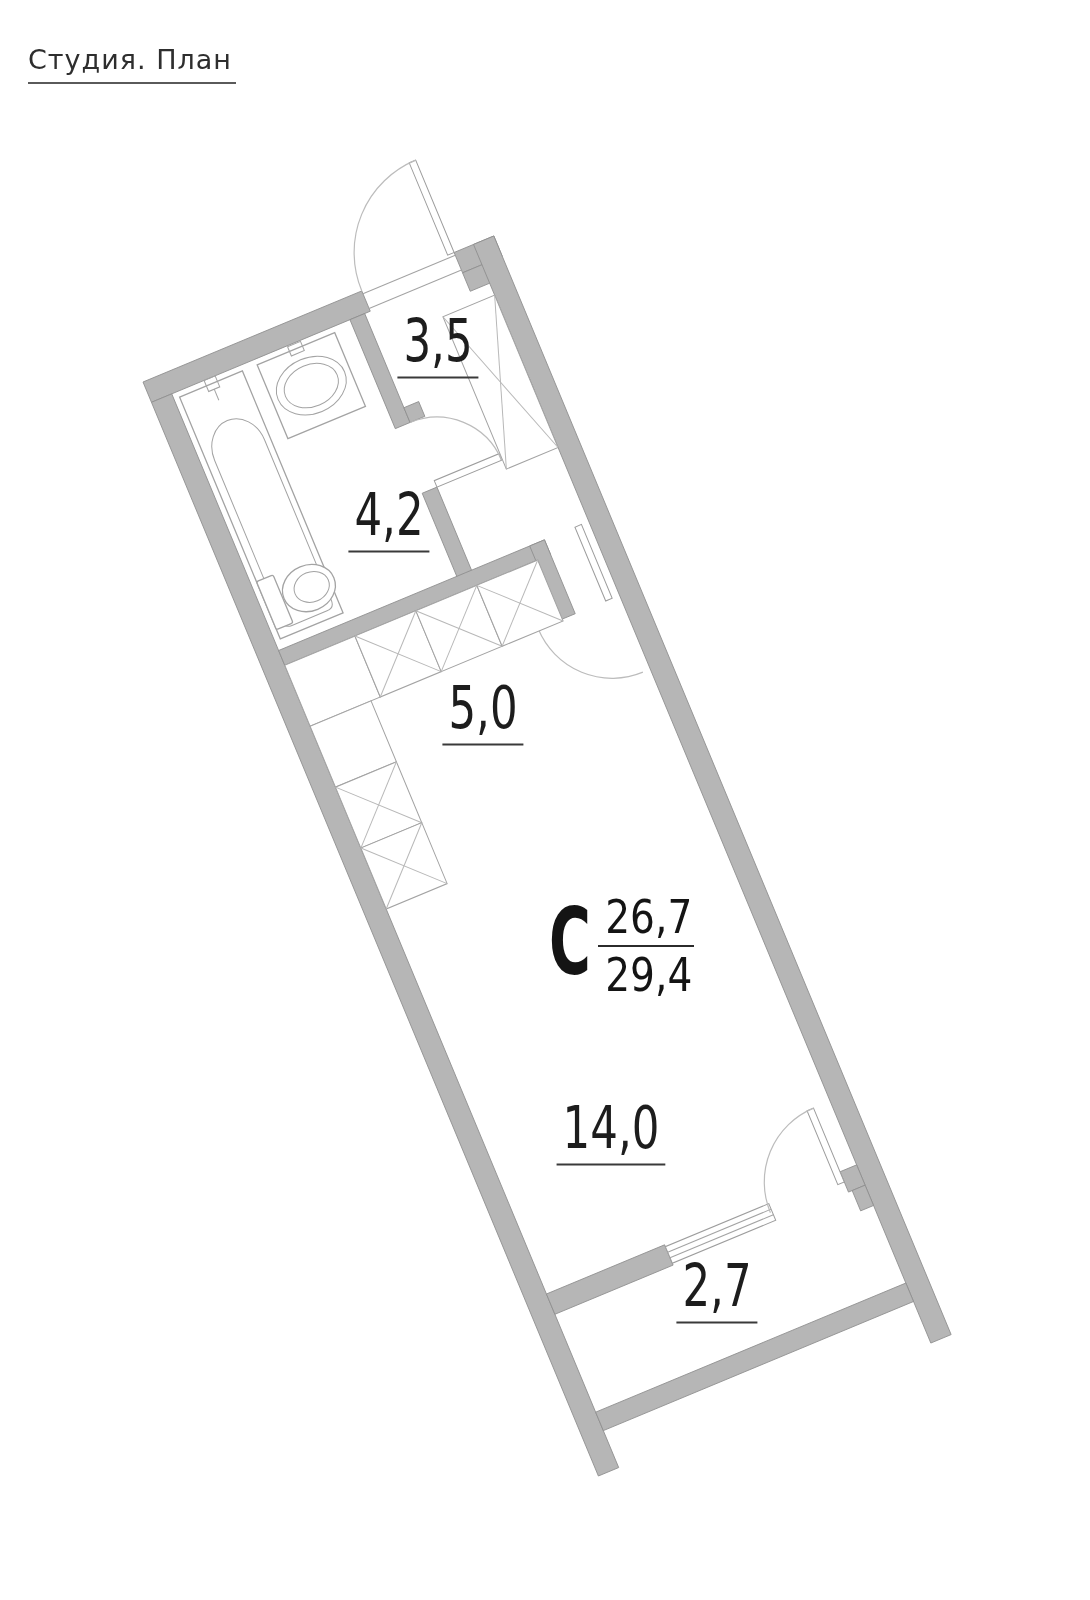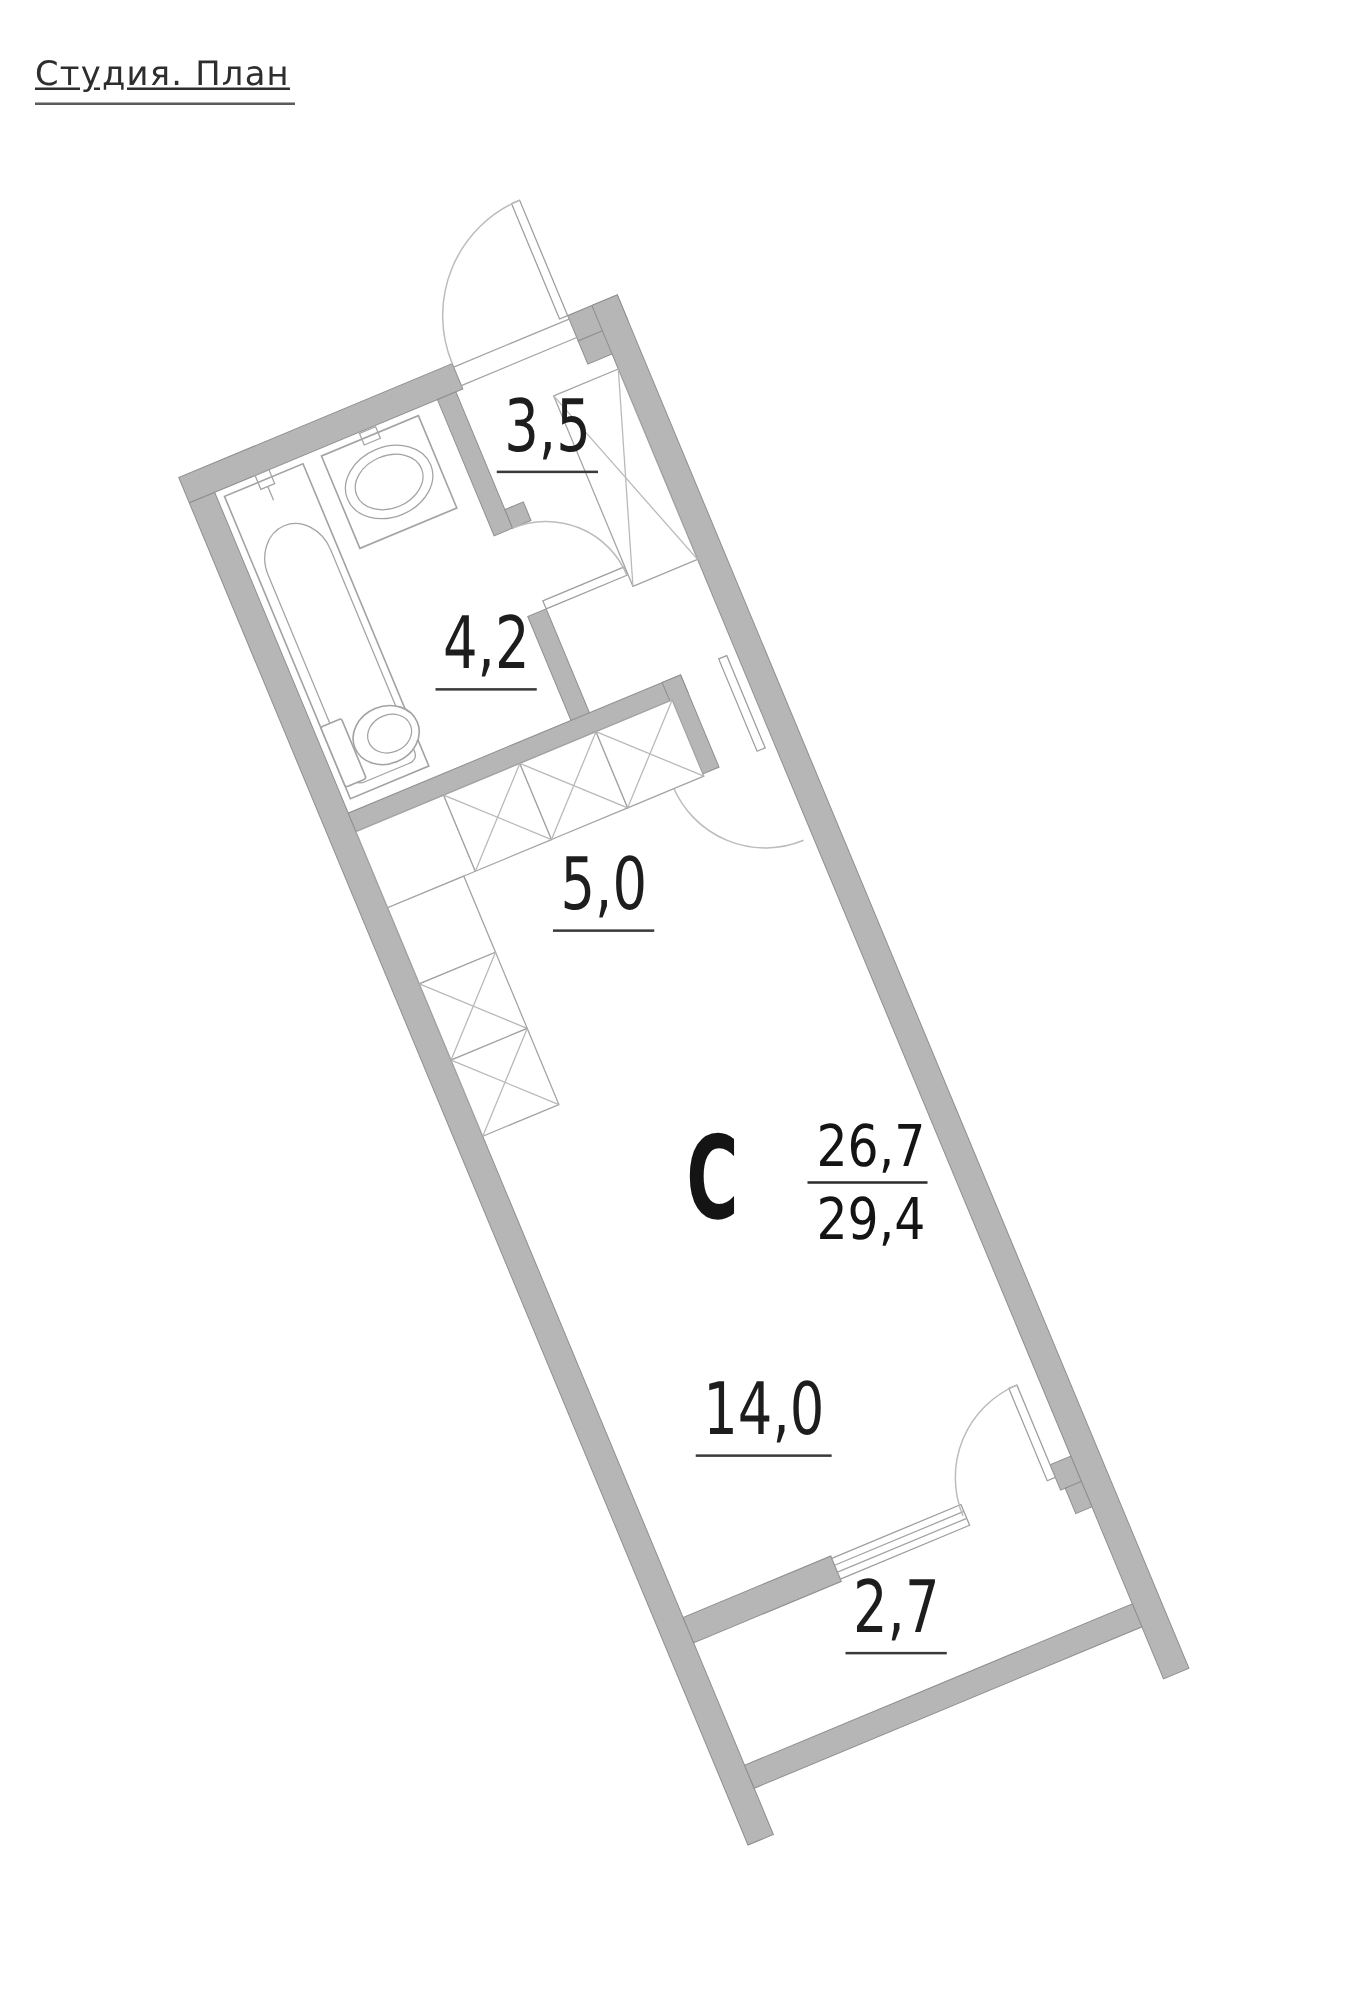--- a/index.html
+++ b/index.html
@@ -3,28 +3,28 @@
 <meta charset="utf-8">
 <style>
   :root{
     --wall-fill:#b6b6b6; --wall-stroke:#8f8f8f; --fixture-stroke:#a3a3a3;
     --arc-stroke:#bcbcbc; --label-color:#1d1d1d; --underline-color:#3a3a3a;
   }
   html,body{margin:0;padding:0;background:#fff;}
   .canvas{position:relative;width:1090px;height:1600px;background:#ffffff;overflow:hidden;
           font-family:"DejaVu Sans",sans-serif;}
   .plan-title{position:absolute;left:28px;top:44px;font-size:27px;color:#2e2e2e;
-          letter-spacing:1px;border-bottom:2px solid #5a5a5a;padding:0 4px 7px 0;text-decoration:underline;}
+          letter-spacing:1px;border-bottom:2px solid #5a5a5a;padding:0 4px 7px 0;}
   .room-label{position:absolute;font-size:58px;color:var(--label-color);line-height:1;
           transform:translate(-50%,-50%) scaleX(0.75);white-space:nowrap;
           border-bottom:2px solid var(--underline-color);padding:0 8px 7px 8px;}
   .type-letter{position:absolute;font-size:92px;font-weight:bold;color:#141414;line-height:1;
           transform:translate(-50%,-50%) scaleX(0.62);}
   .area-fraction{position:absolute;left:598px;top:894px;width:96px;text-align:center;
-          color:#141414;margin-left:48px;}
+          color:#141414;}
   .area-fraction .num{font-size:46px;line-height:1;transform:scaleX(0.85);transform-origin:center;}
   .area-fraction .bar{height:0;border-top:2px solid #2b2b2b;margin:5px 0 5px 0;}
   svg{position:absolute;left:0;top:0;}
   .wall{fill:var(--wall-fill);stroke:var(--wall-stroke);stroke-width:0.8;}
   .fixture{fill:#ffffff;stroke:var(--fixture-stroke);stroke-width:1.3;}
   .thin{fill:none;stroke:var(--fixture-stroke);stroke-width:1;}
   .leaf{fill:#ffffff;stroke:#9d9d9d;stroke-width:1;}
   .arc{fill:none;stroke:var(--arc-stroke);stroke-width:1.2;}
   .cab{fill:#ffffff;stroke:var(--fixture-stroke);stroke-width:1;}
   .cabx{stroke:#b8b8b8;stroke-width:1;}

